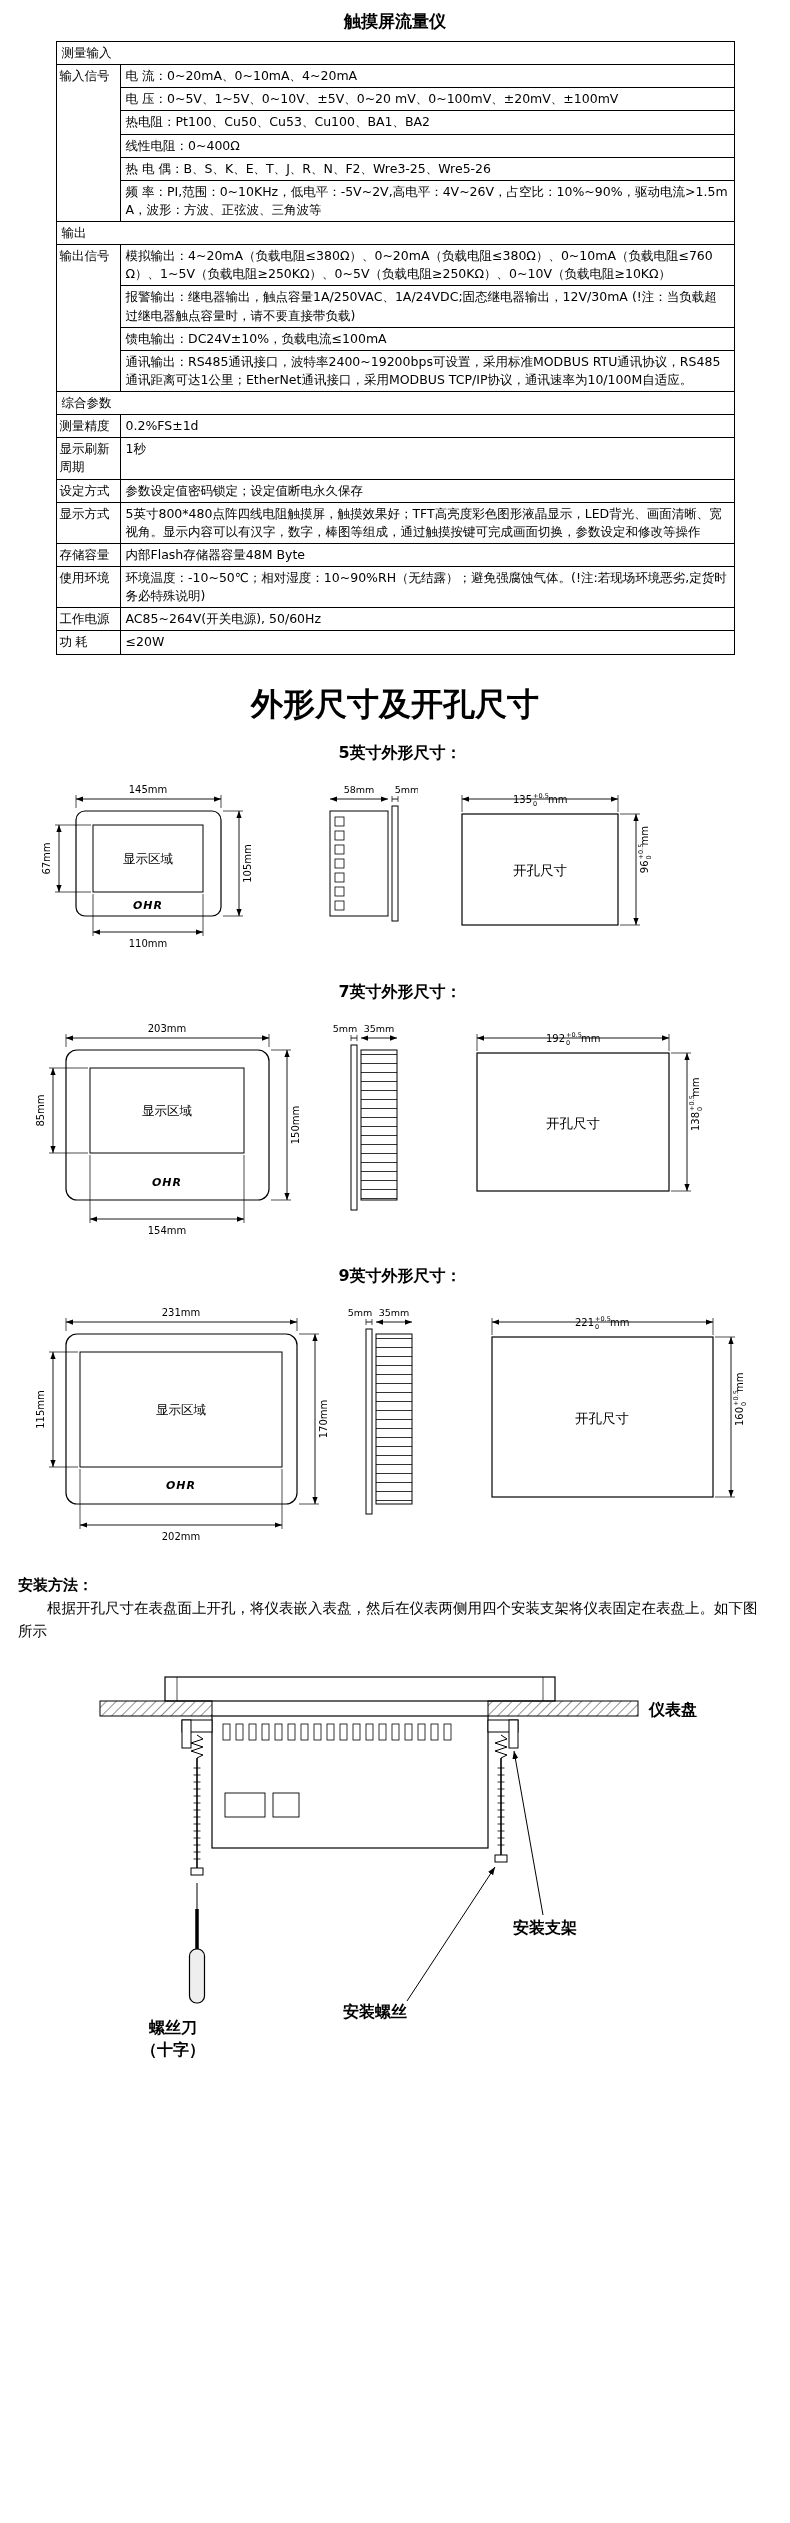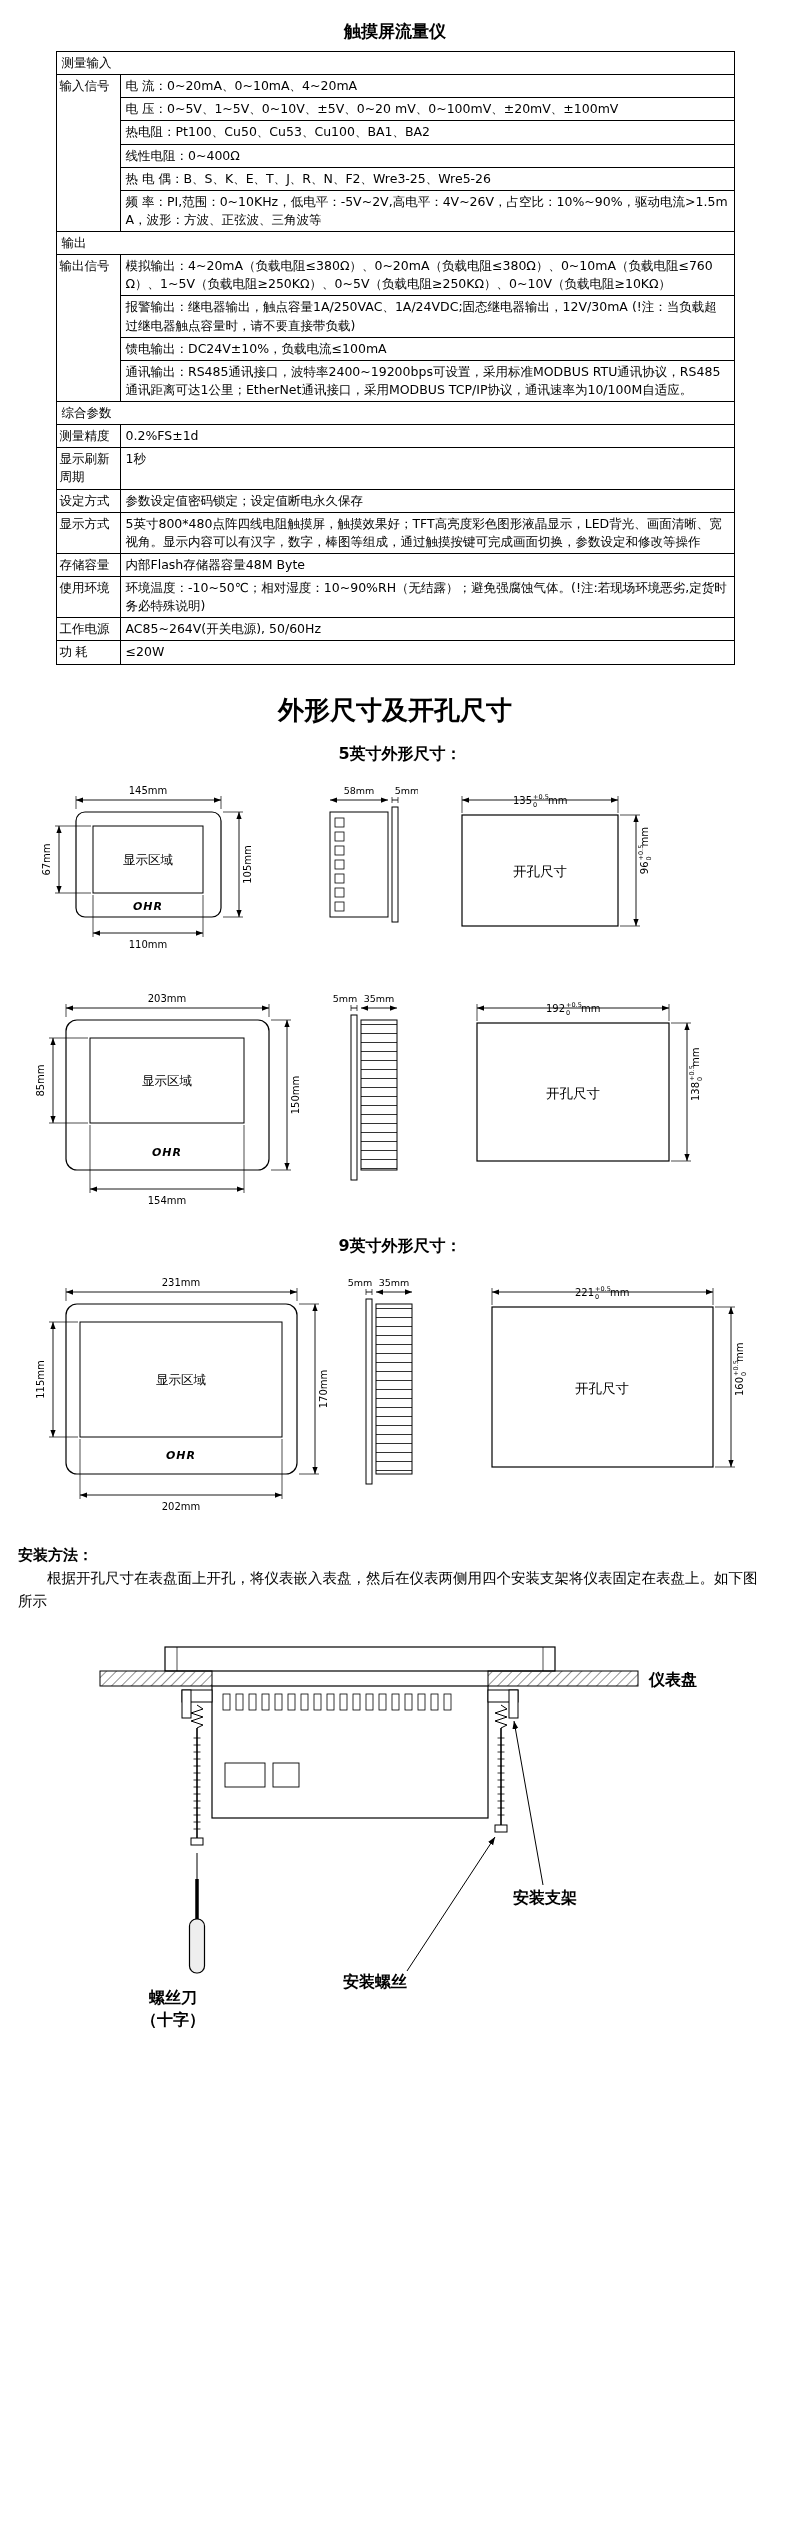--- a/index.html
+++ b/index.html
@@ -1,31 +1,31 @@
 <!DOCTYPE html>
 <html><head>
 <meta charset="utf-8">
 <style>
   html,body { margin:0; padding:0; background:#fff; }
   body {
     width:790px; min-height:2523px;
     font-family:"DejaVu Sans","Liberation Sans",sans-serif;
     color:#000;
   }
-  .page { padding:16px 4px 40px 4px; }
+  .page { padding:6px 4px 40px 4px; }
 
   .doc-title { font-size:17px; font-weight:bold; text-align:center; margin:4px 0 8px 0; }
 
   table.spec { border-collapse:collapse; width:679px; margin:0 auto; font-size:12.5px; table-layout:fixed; }
   table.spec col.c1 { width:64px; }
   table.spec td { border:1px solid #000; padding:2px 5px; line-height:1.45; vertical-align:top; word-break:break-all; }
   table.spec td.lbl { padding-left:3px; padding-right:3px;font-family:Liberation Serif, serif; }
   table.spec td.sec { font-weight:normal; }
 
-  .dims-heading { font-size:26px; font-weight:bold; text-align:center; margin:28px 0 16px 0; }
+  .dims-heading { font-size:32px; font-weight:bold; text-align:center; margin:28px 0 16px 0; }
   .size-title { font-size:16px; font-weight:bold; margin:16px 0 2px 10px;text-align:center; }
   .dr { display:flex; align-items:flex-start; gap:4px; margin:2px 0 8px 2px; }
   svg { display:block; }
   svg text { fill:#000; font-family:"DejaVu Sans","Liberation Sans",sans-serif; }
   .sh { fill:#fff; stroke:#000; stroke-width:1.2; }
   .sh1 { fill:#fff; stroke:#000; stroke-width:1; }
   .dl { stroke:#000; stroke-width:0.9; }
   .xl { stroke:#000; stroke-width:0.7; }
   .dt { font-size:10px; }
   .d9 { font-size:9.5px; }
@@ -225,20 +225,21 @@
         <g transform="translate(226,103.5) rotate(-90)">
           <text class="dt" x="9" y="0" text-anchor="end">96</text>
           <text class="ds" x="10" y="-5.5">+0.5</text>
           <text class="ds" x="10" y="2.5">0</text>
           <text class="dt" x="24" y="0">mm</text>
         </g>
       </g>
     </svg>
   </div>
 
+  <div class="size-title">7英寸外形尺寸：</div>
   <div class="dr">
 
     <svg width="315" height="245" viewBox="0 0 315 245">
       <defs>
           <marker id="a1f" markerWidth="9" markerHeight="8" refX="8" refY="3" orient="auto-start-reverse">
             <path d="M0,0L8,3L0,6Z" fill="#000"></path>
           </marker>
         </defs>
       <rect class="sh" x="60" y="45" width="203" height="150" rx="11"></rect>
       <rect class="sh1" x="84" y="63" width="154" height="85"></rect>

